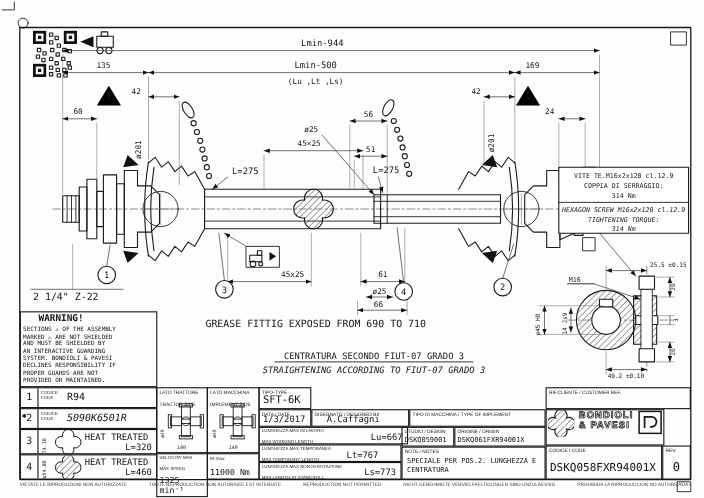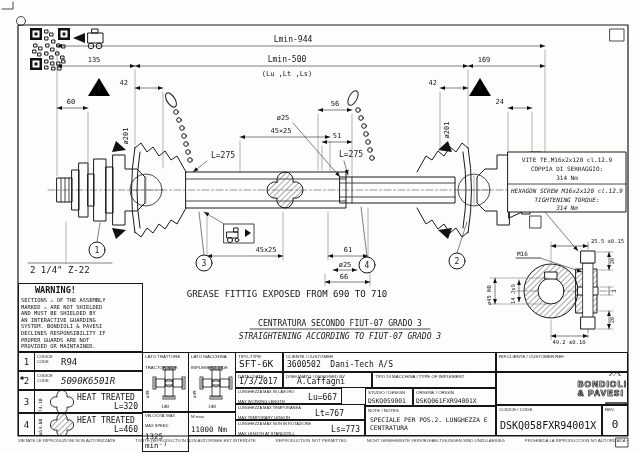--- a/index.html
+++ b/index.html
@@ -454,39 +454,35 @@
 </div>
 <div class="cell" style="left:188px;top:412px;width:48px;height:24px;">
   <div class="lbl">M max</div>
   <div class="valm" style="left:2px;bottom:1px;font-size:7.5px;">11000 Nm</div>
 </div>
 
 <div class="cell" style="left:235px;top:352px;width:48px;height:20px;">
   <div class="lbl">TIPO-TYPE</div>
   <div class="valm" style="left:3px;bottom:2px;font-size:9.5px;">SFT-6K</div>
 </div>
-<div class="cell" style="left:283px;top:352px;width:213px;height:20px;">
-  <div class="lbl">CLIENTE / CUSTOMER</div>
-  <div class="valm" style="left:3px;bottom:2px;font-size:8px;white-space:pre;">3600502  Dani-Tech A/S</div>
-</div>
 <div class="cell" style="left:496px;top:352px;width:132px;height:20px;">
   <div class="lbl">RIF.CLIENTE / CUSTOMER REF.</div>
 </div>
 <div class="cell" style="left:235px;top:372px;width:48px;height:16px;">
   <div class="lbl">DATA / DATE</div>
   <div class="valm" style="left:3px;bottom:1px;font-size:8px;">1/3/2017</div>
 </div>
 <div class="cell" style="left:283px;top:372px;width:89px;height:16px;">
   <div class="lbl">DISEGNATO / DESIGNED BY</div>
   <div class="valm" style="left:13px;bottom:1px;font-size:8px;">A.Caffagni</div>
 </div>
 <div class="cell" style="left:372px;top:372px;width:124px;height:16px;">
   <div class="lbl">TIPO DI MACCHINA / TYPE OF IMPLEMENT</div>
 </div>
-<div class="cell" style="left:235px;top:388px;width:107px;height:16px;">
+<div class="cell" style="left:235px;top:388px;width:136px;height:16px;">
   <div class="lbl" style="font-size:4px;"><span>LUNGHEZZA MAX IN LAVORO</span><br>
   <span>MAX WORKING LENGTH</span></div>
   <div class="valm" style="right:4px;bottom:1px;font-size:8px;">Lu=667</div>
 </div>
 <div class="cell" style="left:235px;top:404px;width:130px;height:16px;">
   <div class="lbl" style="font-size:4px;"><span>LUNGHEZZA MAX TEMPORANEA</span><br>
   <span>MAX TEMPORARY LENGTH</span></div>
   <div class="valm" style="right:20px;bottom:1px;font-size:8px;">Lt=767</div>
 </div>
 <div class="cell" style="left:235px;top:420px;width:130px;height:16px;">
@@ -500,21 +496,21 @@
 </div>
 <div class="cell" style="left:413px;top:388px;width:83px;height:18px;">
   <div class="lbl">ORIGINE / ORIGIN</div>
   <div class="valm" style="left:2px;bottom:1px;font-size:6.3px;">DSKQ061FXR94001X</div>
 </div>
 <div class="cell" style="left:365px;top:406px;width:131px;height:30px;">
   <div class="lbl">NOTE / NOTES</div>
   <div class="valm" style="left:4px;top:9px;right:4px;font-size:6.3px;line-height:1.3;position:absolute;">SPECIALE PER POS.2. LUNGHEZZA E CENTRATURA</div>
 </div>
 
-<div class="cell" style="left:496px;top:372px;width:132px;height:33px;display:flex;align-items:flex-end;justify-content:center;gap:4px;flex-direction:column;">
+<div class="cell" style="left:496px;top:372px;width:108px;height:33px;display:flex;align-items:flex-start;justify-content:center;gap:4px;">
   <svg width="24" height="24">
     <path d="M7,6 A5.5,5.5 0 1 1 17,6 A5.5,5.5 0 1 1 17,16 A5.5,5.5 0 1 1 7,16 A5.5,5.5 0 1 1 7,6 Z" style="fill:url(#hat);stroke:#1a1a1a;stroke-width:1" transform="translate(0,1)"></path>
   </svg>
   <div class="brand">
     <div>BONDIOLI</div>
     <div>&amp; PAVESI</div>
   </div>
   <svg width="22" height="22">
     <rect x="1" y="1" width="20" height="20" style="fill:none;stroke:#1a1a1a;stroke-width:1.4"></rect>
     <path d="M6,16 V6 h6 a4.5,4.5 0 1 1 -1,8.8" style="fill:none;stroke:#1a1a1a;stroke-width:1.6"></path>

